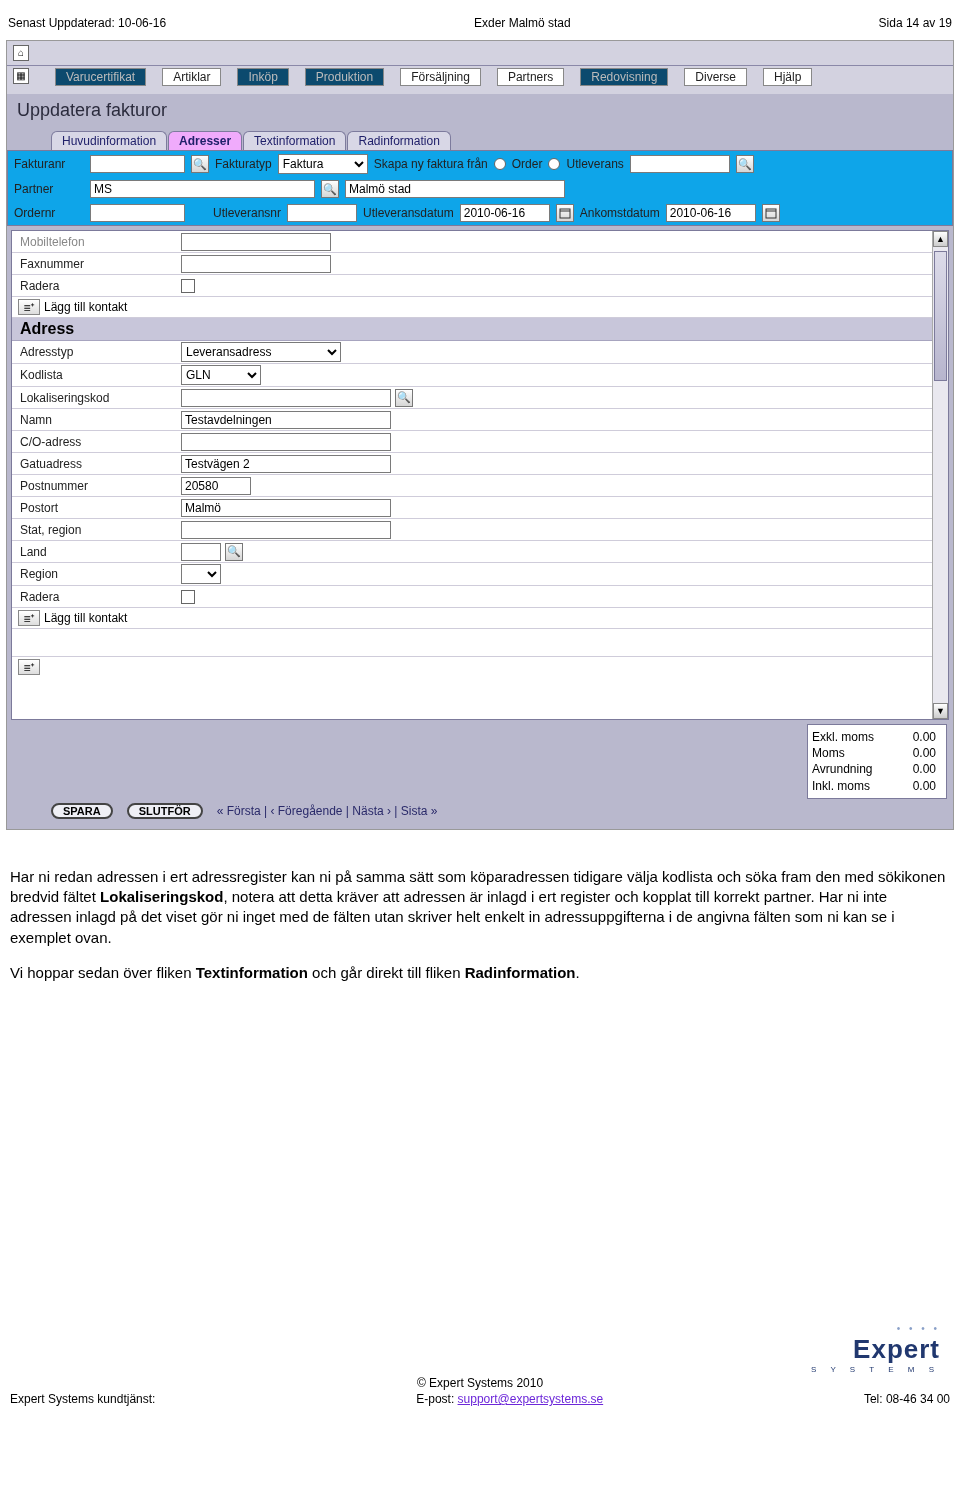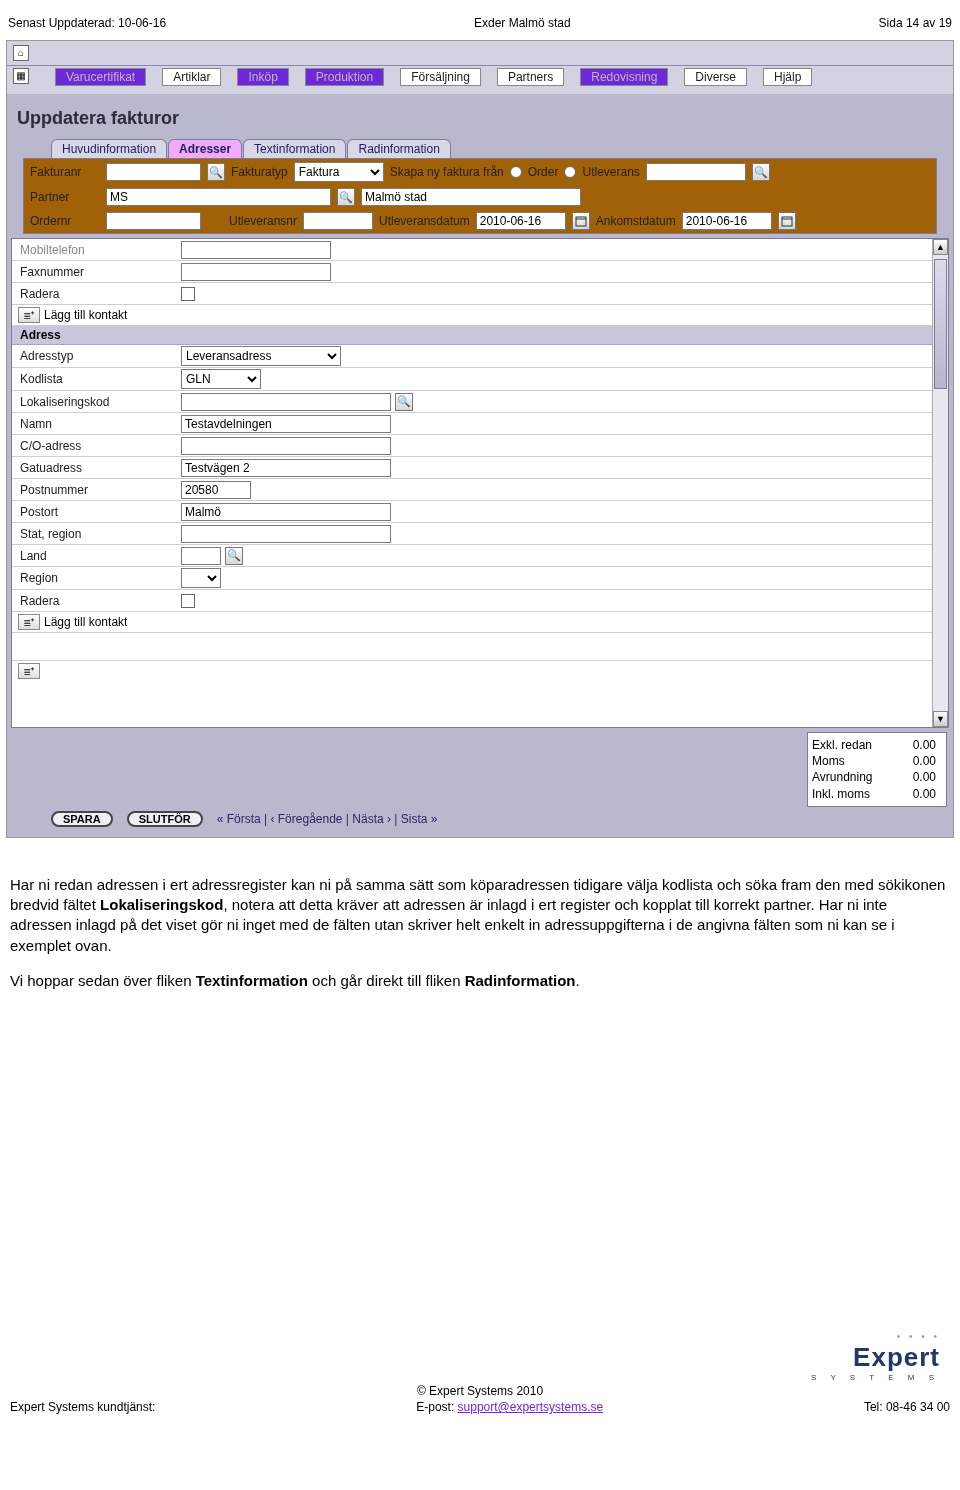--- a/index.html
+++ b/index.html
@@ -46,49 +46,49 @@
     background: #d3d2e0;
     padding: 2px 4px 8px 36px;
     font-size: 12px;
   }
   .topnav .item {
     background: #fff;
     border: 1px solid #888;
     padding: 1px 10px;
     color: #222;
   }
-  .topnav .item.dim { color: #bbb; background: #6d28d9; text-align: center; }
+  .topnav .item.dim { color: #bbb; background: #0c4a6e; text-align: center; }
   .section-title {
     background: #b9b8cd;
-    padding: 14px 10px 10px 10px;
+    padding: 6px 10px 10px 10px;
     font-size: 18px;
-    font-weight: bold;
+    font-weight: normal;
     color: #2b2b3d;
   }
   .tabs {
     display: flex;
     gap: 1px;
     padding: 0 0 0 44px;
     background: #b9b8cd;
     font-size: 12px;
   }
   .tab {
     background: #d8d7e6;
     border: 1px solid #7d7b9d;
     border-bottom: none;
     border-radius: 6px 6px 0 0;
     padding: 2px 10px;
     color: #20206a;
     cursor: pointer;
   }
   .tab.active { background: #f0abfc; font-weight: bold; }
   .form-shell {
-    background: #a16207;
+    background: #0ea5e9;
     border: 1px solid #7c7a9b;
-    margin: 0 16px;
+    margin: 0 0;
   }
   .filter-row {
     display: flex;
     align-items: center;
     gap: 6px;
     padding: 3px 6px;
     font-size: 12px;
     color: #222;
   }
   .filter-row .label { width: 70px; }
@@ -176,21 +176,21 @@
   .gridrow select {
     height: 20px;
     border: 1px solid #7a7a7a;
     font-size: 12px;
     background: #fff;
   }
   .section-head {
     background: #c8c6da;
     font-weight: bold;
     padding: 2px 8px;
-    font-size: 12px;
+    font-size: 16px;
     border-bottom: 1px solid #a7a4bf;
   }
   .chk { width:14px; height:14px; border:1px solid #666; background:#fff; display:inline-block; }
   .add-row {
     display: flex;
     align-items: center;
     gap: 4px;
     padding: 2px 6px;
     font-size: 12px;
     border-bottom: 1px solid #cfccda;
@@ -451,21 +451,21 @@
     <div class="scrollbar">
       <div class="arrow">▲</div>
       <div class="thumb"></div>
       <div class="arrow" style="position:absolute;bottom:0;left:0;right:0">▼</div>
     </div>
   </div>
 
   <div style="display:flex;justify-content:flex-end;padding:4px 6px 0 6px;background:#b9b8cd">
     <div class="totals">
       <div>
-          <span>Exkl. redan</span>
+          <span>Exkl. moms</span>
           <span>0.00</span>
         </div>
       <div>
           <span>Moms</span>
           <span>0.00</span>
         </div>
       <div>
           <span>Avrundning</span>
           <span>0.00</span>
         </div>

